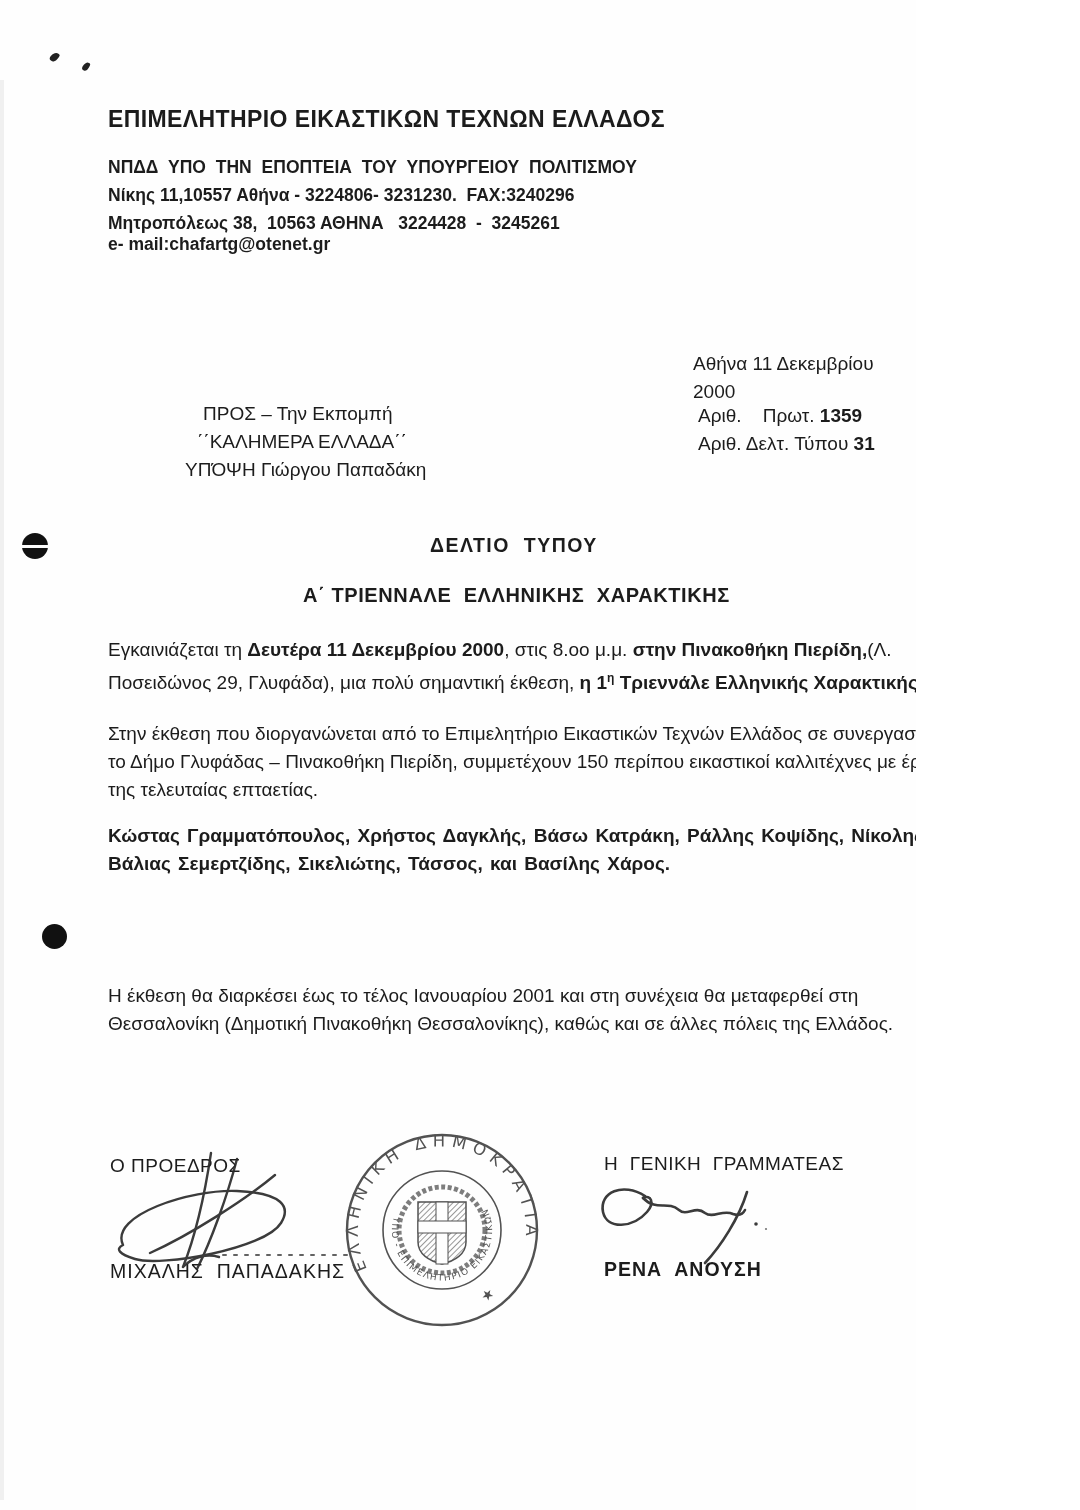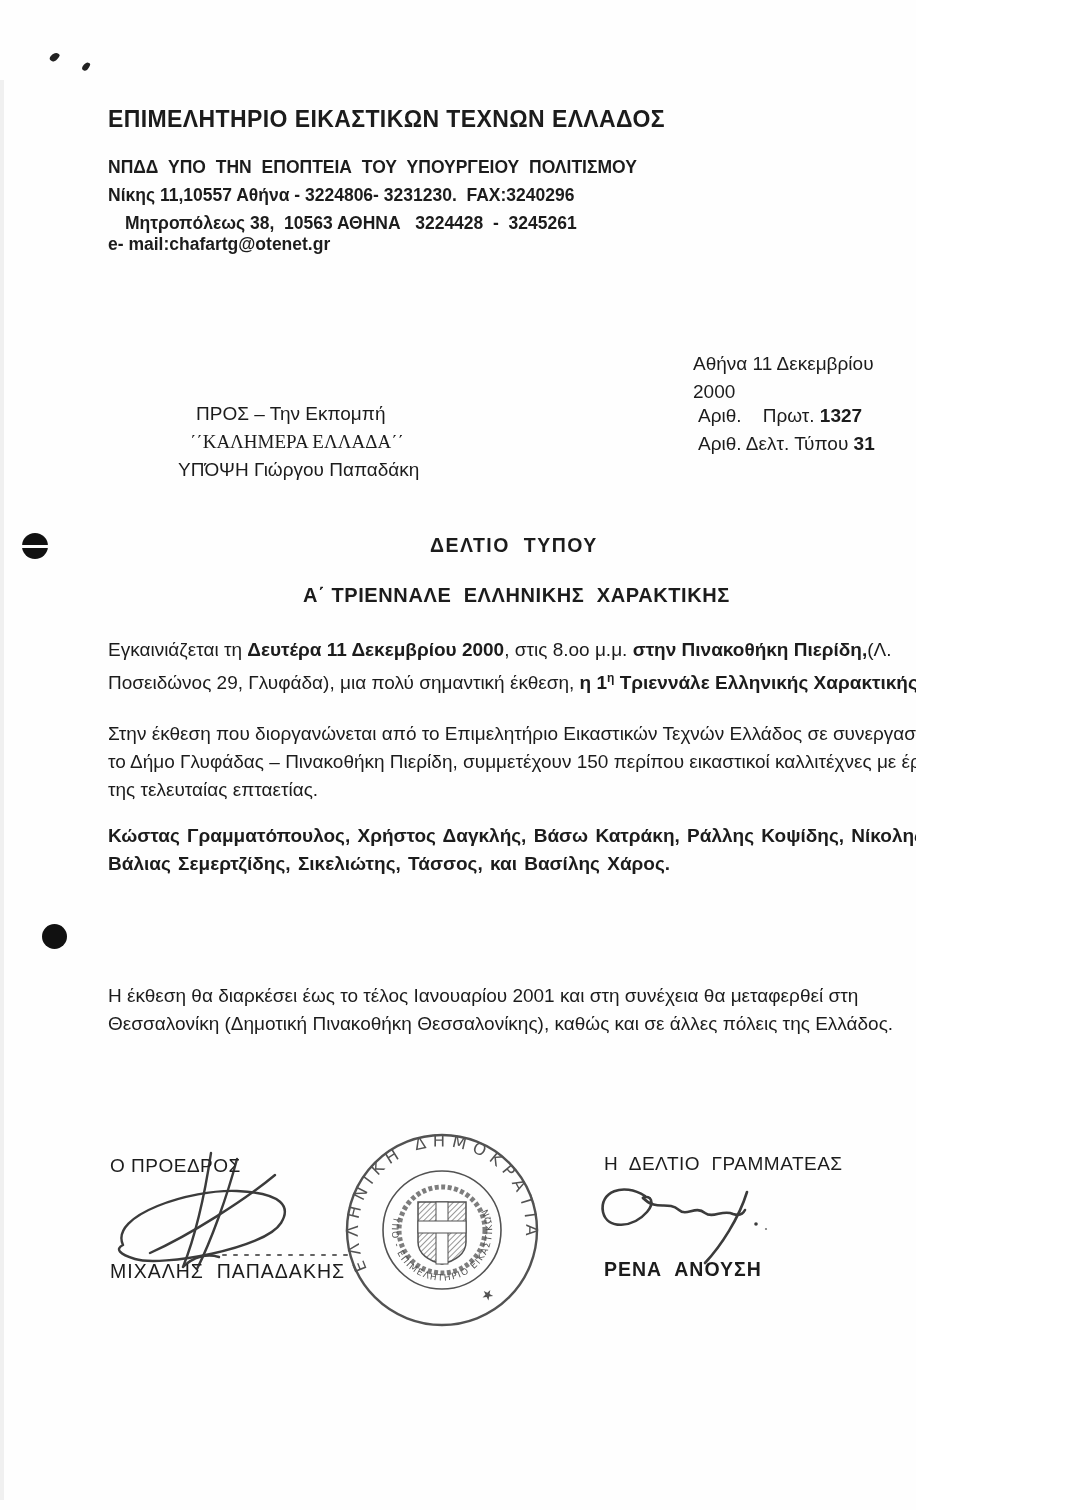--- a/index.html
+++ b/index.html
@@ -47,34 +47,34 @@
       <div class="slit" style="top:12px;"></div>
     </div>
   <div class="abs dot" style="left:42px; top:924px; width:25px; height:25px;"></div>
   <div class="abs smudge" style="left:980px; top:700px; width:98px; height:3px;"></div>
   <div class="abs smudge" style="left:1002px; top:712px; width:78px; height:2px; background:#ededed;"></div>
 
   <div class="abs" style="left:108px; top:106px;">
     <div class="org-title">ΕΠΙΜΕΛΗΤΗΡΙΟ ΕΙΚΑΣΤΙΚΩΝ ΤΕΧΝΩΝ ΕΛΛΑΔΟΣ</div>
     <div class="hdr-line ws5 pre" style="margin-top:24px;">ΝΠΔΔ ΥΠΟ ΤΗΝ ΕΠΟΠΤΕΙΑ ΤΟΥ ΥΠΟΥΡΓΕΙΟΥ ΠΟΛΙΤΙΣΜΟΥ</div>
     <div class="hdr-line pre" style="margin-top:7px;">Νίκης 11,10557 Αθήνα - 3224806- 3231230.  FAX:3240296</div>
-    <div class="hdr-line pre" style="margin-top:7px;margin-left:17px;">Μητροπόλεως 38,  10563 ΑΘΗΝΑ   3224428  -  3245261</div>
+    <div class="hdr-line pre" style="margin-top:7px;">Μητροπόλεως 38,  10563 ΑΘΗΝΑ   3224428  -  3245261</div>
     <div class="hdr-line pre" style="">e- mail:chafartg@otenet.gr</div>
   </div>
 
   <div class="abs meta-text" style="left:693px; top:350px;">Αθήνα 11 Δεκεμβρίου 2000</div>
 
-  <div class="abs meta-text" style="left:178px; top:400px;">
+  <div class="abs meta-text" style="left:185px; top:400px;">
     <div style="padding-left:18px;">ΠΡΟΣ – Την Εκπομπή</div>
-    <div style="padding-left:12px;font-family:Liberation Serif, serif;">΄΄ΚΑΛΗΜΕΡΑ ΕΛΛΑΔΑ΄΄</div>
+    <div style="padding-left:12px;">΄΄ΚΑΛΗΜΕΡΑ ΕΛΛΑΔΑ΄΄</div>
     <div>ΥΠΌΨΗ Γιώργου Παπαδάκη</div>
   </div>
 
   <div class="abs meta-text" style="left:698px; top:402px;">
-    <div><span class="pre">Αριθ.    Πρωτ. </span><span class="b">1327</span></div>
+    <div><span class="pre">Αριθ.    Πρωτ. </span><span class="b">1359</span></div>
     <div><span class="pre">Αριθ. Δελτ. Τύπου </span><span class="b">31</span></div>
   </div>
 
   <div class="abs doc-type pre" style="left:430px; top:534px;">ΔΕΛΤΙΟ  ΤΥΠΟΥ</div>
   <div class="abs main-title pre" style="left:303px; top:584px;">Α΄ ΤΡΙΕΝΝΑΛΕ  ΕΛΛΗΝΙΚΗΣ  ΧΑΡΑΚΤΙΚΗΣ</div>
 
   <div class="abs body-text" style="left:108px; top:636px;">
     <span>Εγκαινιάζεται τη </span><span class="b">Δευτέρα 11 Δεκεμβρίου 2000</span><span>, στις 8.οο μ.μ. </span><span class="b">στην Πινακοθήκη Πιερίδη,</span><span>(Λ. Ποσειδώνος 29, Γλυφάδα), μια πολύ σημαντική έκθεση, </span><span class="b">η 1</span><sup class="ord">η</sup><span class="b"> Τριεννάλε Ελληνικής Χαρακτικής.</span>
   </div>
 
@@ -120,21 +120,21 @@
       <g>
         <circle cx="0" cy="0" r="43" fill="none" stroke="#3b3b3b" stroke-width="5" stroke-dasharray="4 2.5" opacity="0.75"></circle>
         <path d="M -24,-28 L 24,-28 L 24,12 C 24,24 13,31 0,34 C -13,31 -24,24 -24,12 Z" fill="url(#hatch)" stroke="#3b3b3b" stroke-width="1.5"></path>
         <rect x="-6" y="-28" width="12" height="62" fill="#ffffff" stroke="#3b3b3b" stroke-width="1"></rect>
         <rect x="-24" y="-9" width="48" height="12" fill="#ffffff" stroke="#3b3b3b" stroke-width="1"></rect>
       </g>
       <text x="38" y="66" font-size="14" fill="#3b3b3b" transform="rotate(28 38 66)">★</text>
     </g>
   </svg>
 
-  <div class="abs sig-role pre" style="left:604px; top:1153px;">Η  ΔΕΛΤΙΟ  ΓΡΑΜΜΑΤΕΑΣ</div>
+  <div class="abs sig-role pre" style="left:604px; top:1153px;">Η  ΓΕΝΙΚΗ  ΓΡΑΜΜΑΤΕΑΣ</div>
   <div class="abs sig-name pre" style="left:604px; top:1258px;font-weight:bold;">ΡΕΝΑ  ΑΝΟΥΣΗ</div>
 
   <svg class="abs" style="left:593px; top:1178px;" width="230" height="100" viewBox="0 0 230 100">
     <g fill="none" stroke="#2b2b2b" stroke-width="2.6" stroke-linecap="round" opacity="0.92">
       <path d="M 52,18 C 30,4 6,14 10,34 C 14,52 40,50 54,34 C 62,25 58,16 50,20"></path>
       <path d="M 50,20 C 64,34 74,22 86,32 C 94,39 102,27 112,35 C 120,41 130,31 140,36 C 146,38 150,36 152,32"></path>
       <path d="M 154,14 C 146,40 128,68 112,85"></path>
       <circle cx="163" cy="46" r="1.8" fill="#2b2b2b" stroke="none"></circle>
       <circle cx="173" cy="51" r="1.1" fill="#2b2b2b" stroke="none" opacity="0.7"></circle>
     </g>

